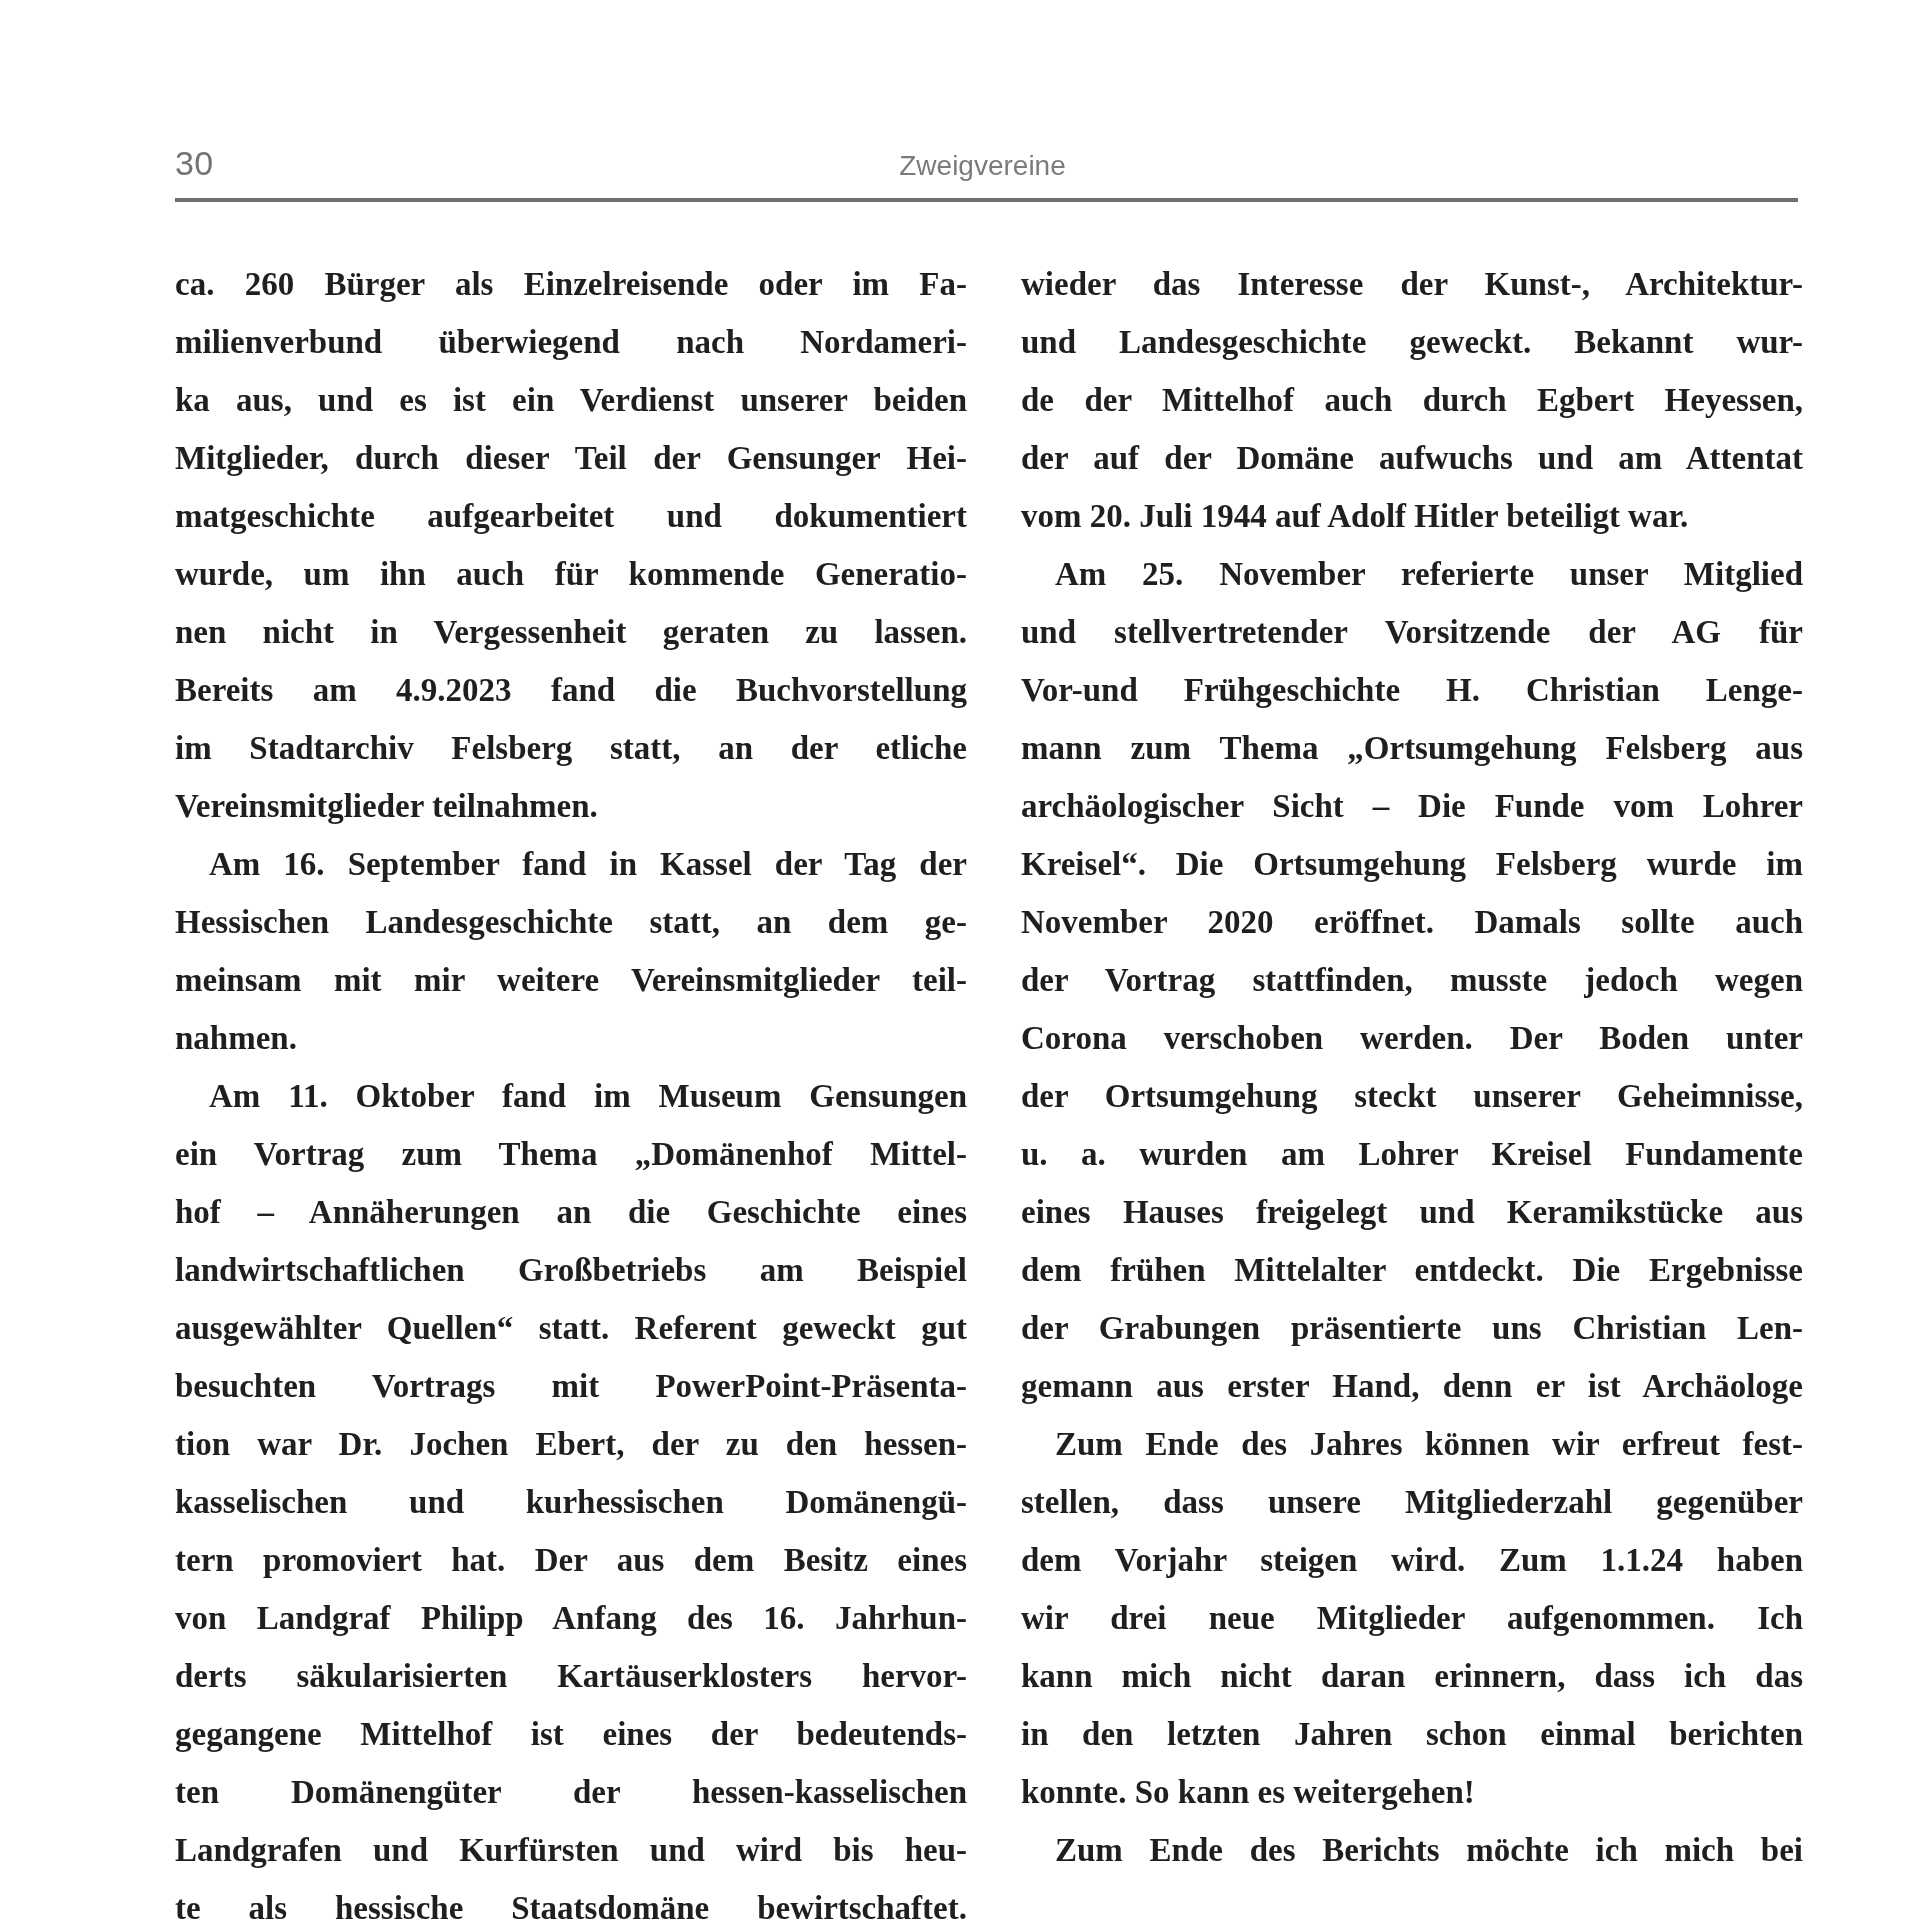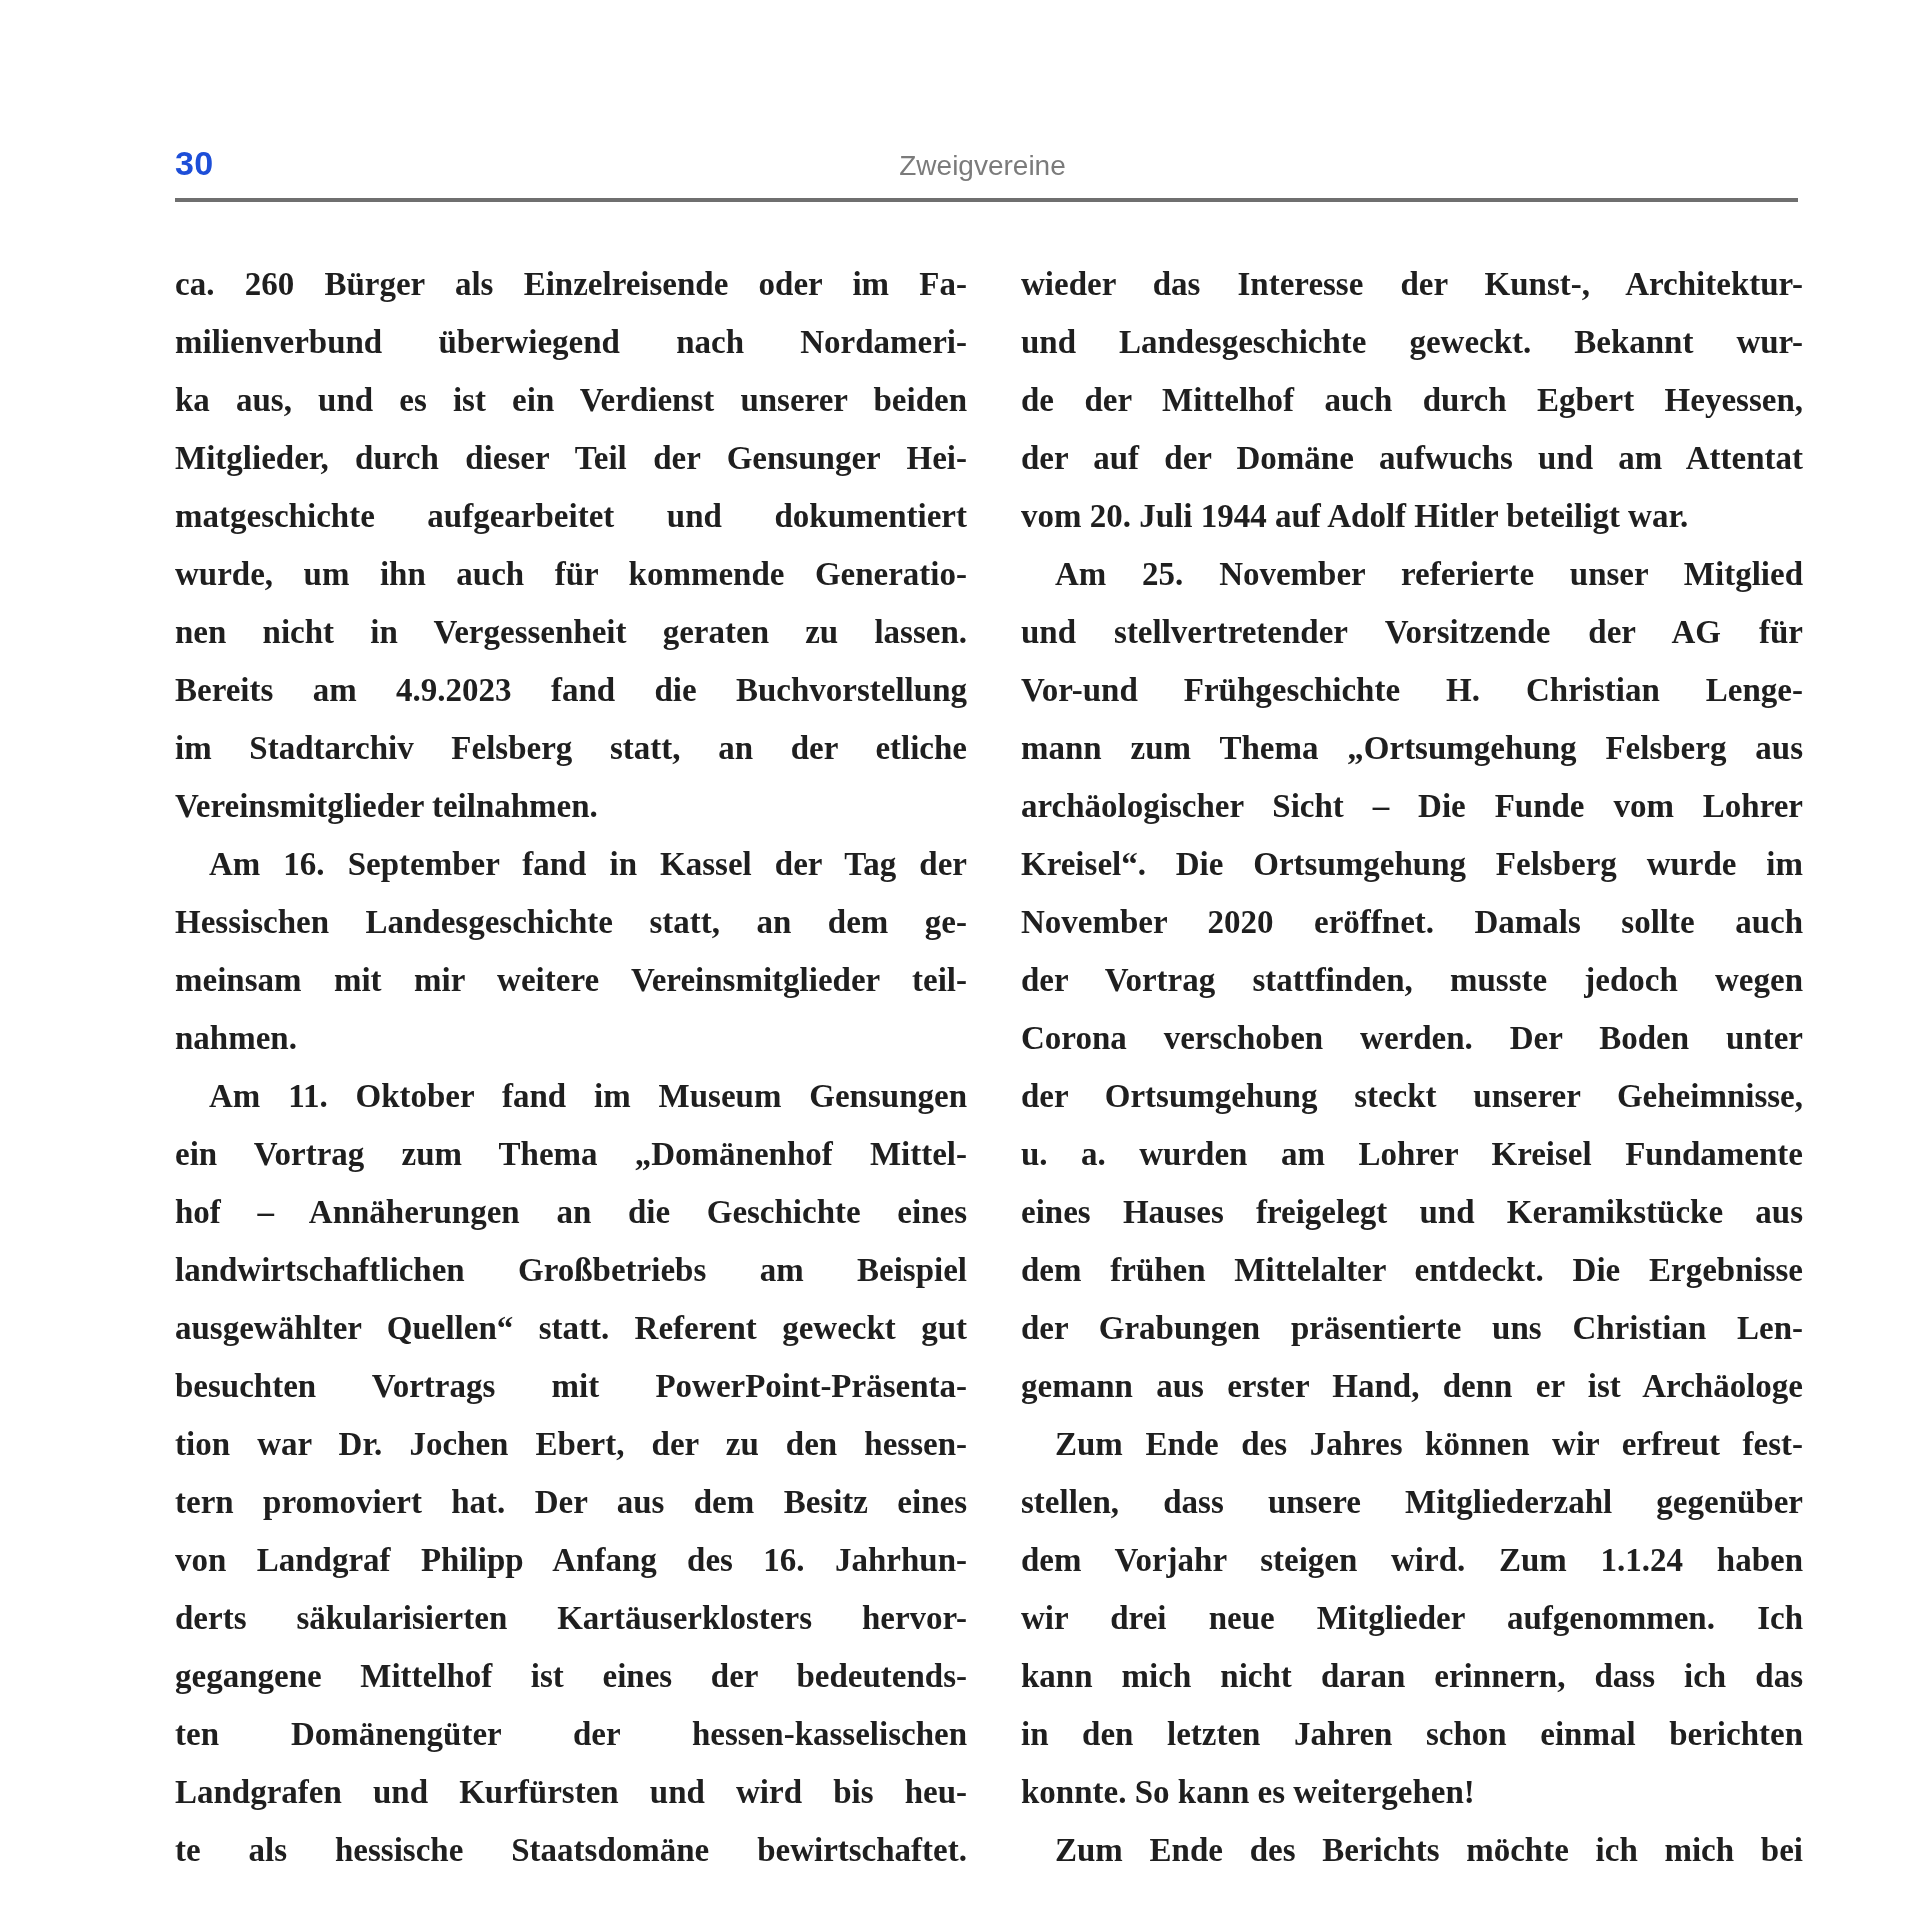--- a/index.html
+++ b/index.html
@@ -6,22 +6,22 @@
   .page {
     position:relative; width:1965px; height:2774px;
     background:#ffffff; overflow:hidden;
     font-family:"Liberation Serif", serif;
     color:var(--ink,#1f1f1f);
   }
   
   .page-num {
     position:absolute; left:175px; top:146px;
     font-family:"Liberation Sans", sans-serif;
-    font-size:34px; line-height:35px; font-weight:700;
-    color:#1d4ed8; letter-spacing:0.4px;
+    font-size:34px; line-height:35px; font-weight:400;
+    color:#737373; letter-spacing:0.4px;
   }
   .running-head {
     position:absolute; left:0; top:151px; width:100%;
     text-align:center;
     font-family:"Liberation Sans", sans-serif;
     font-size:28px; line-height:29px; font-weight:400;
     color:var(--muted,#7b7b7b);
   }
   .head-rule {
     position:absolute; left:175px; top:198px;
@@ -67,20 +67,21 @@
       <div class="tl">Hessischen Landesgeschichte statt, an dem ge-</div>
       <div class="tl">meinsam mit mir weitere Vereinsmitglieder teil-</div>
       <div class="tl end">nahmen.</div>
       <div class="tl ind">Am 11. Oktober fand im Museum Gensungen</div>
       <div class="tl">ein Vortrag zum Thema „Domänenhof Mittel-</div>
       <div class="tl">hof – Annäherungen an die Geschichte eines</div>
       <div class="tl">landwirtschaftlichen Großbetriebs am Beispiel</div>
       <div class="tl">ausgewählter Quellen“ statt. Referent geweckt gut</div>
       <div class="tl">besuchten Vortrags mit PowerPoint-Präsenta-</div>
       <div class="tl">tion war Dr. Jochen Ebert, der zu den hessen-</div>
+      <div class="tl">kasselischen und kurhessischen Domänengü-</div>
       <div class="tl">tern promoviert hat. Der aus dem Besitz eines</div>
       <div class="tl">von Landgraf Philipp Anfang des 16. Jahrhun-</div>
       <div class="tl">derts säkularisierten Kartäuserklosters hervor-</div>
       <div class="tl">gegangene Mittelhof ist eines der bedeutends-</div>
       <div class="tl">ten Domänengüter der hessen-kasselischen</div>
       <div class="tl">Landgrafen und Kurfürsten und wird bis heu-</div>
       <div class="tl">te als hessische Staatsdomäne bewirtschaftet.</div>
     </div>
 
   <div class="col col-top-right">

